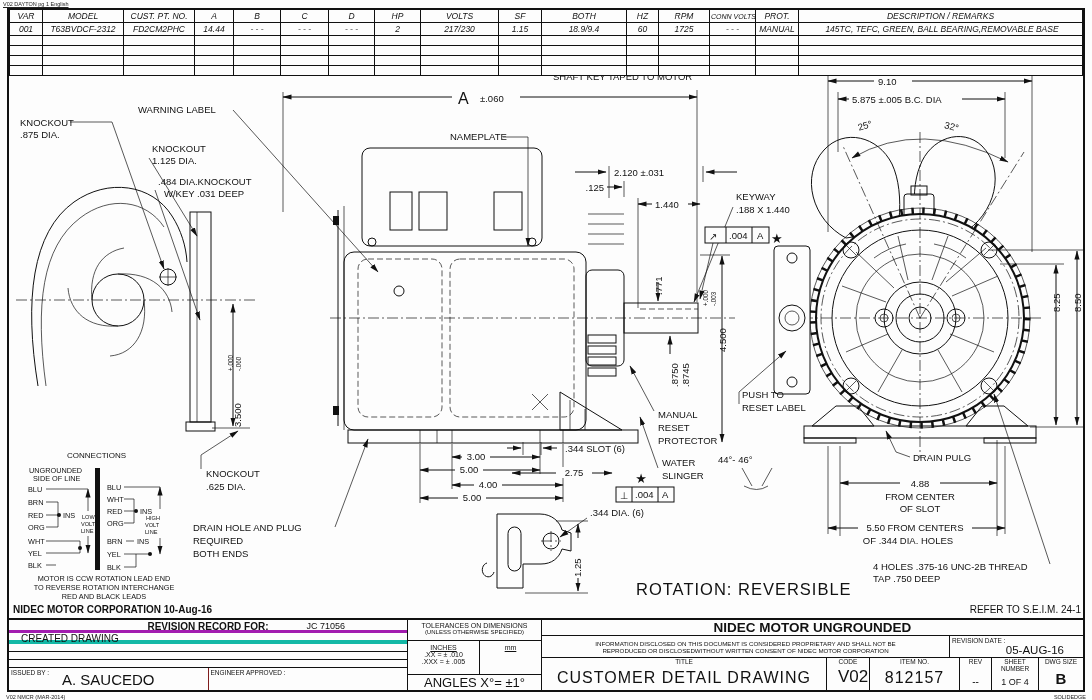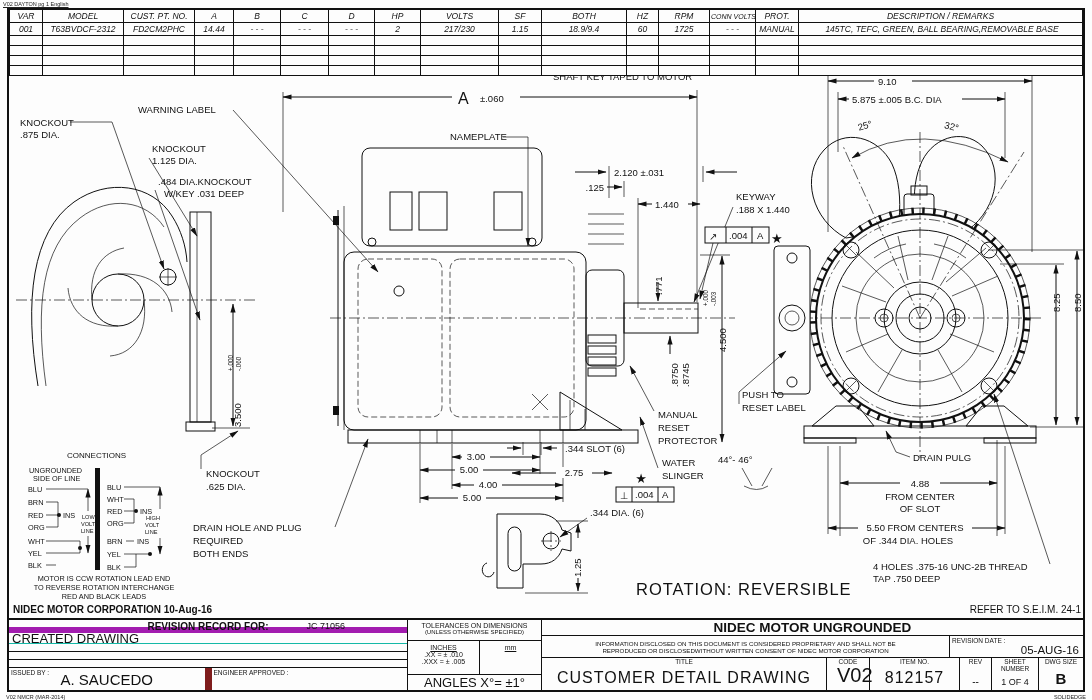--- a/index.html
+++ b/index.html
@@ -39,52 +39,52 @@
   .mid{text-anchor:middle;}
   .end{text-anchor:end;}
   
   .strip{position:absolute;left:9px;top:604px;width:1074px;height:14px;z-index:3;display:flex;justify-content:space-between;align-items:flex-start;background:#fdfdfd;}
   .strip .own{font-size:10px;font-weight:bold;padding-left:4px;}
   .strip .ref{font-size:10px;padding-right:2px;}
   .tb{position:absolute;left:7px;top:618px;width:1078px;height:74px;box-sizing:border-box;z-index:3;background:#fdfdfd;
       border:2px solid #111;display:flex;}
   .tb *{box-sizing:border-box;}
   .tbL{width:399px;border-right:1.5px solid #111;display:flex;flex-direction:column;}
-  .rrhead{position:relative;height:13px;border-bottom:6px solid #a21caf;text-align:center;font-size:10px;font-weight:bold;line-height:13px;}
+  .rrhead{position:relative;height:13px;border-bottom:3px solid #a21caf;text-align:center;font-size:10px;font-weight:bold;line-height:13px;}
   .rrhead .jc{position:absolute;right:62px;top:0;font-weight:normal;font-size:9px;}
-  .rrow{height:11px;border-bottom:1px solid #14b8a6;font-size:13px;line-height:11px;padding-left:3px;}
+  .rrow{height:11px;border-bottom:4px solid #14b8a6;font-size:10px;line-height:11px;padding-left:12px;}
   .rempty{height:8px;border-bottom:1px solid #111;}
   .rsign{flex:1;display:flex;}
-  .sig{flex:1;position:relative;border-right:7px solid #7f1d1d;}
+  .sig{flex:1;position:relative;border-right:1px solid #7f1d1d;}
   .sig:last-child{border-right:none;}
   .sig .lab{position:absolute;left:2px;top:1px;font-size:6.5px;}
   .sig .val{position:absolute;left:0;right:0;bottom:2px;text-align:center;font-size:15px;}
   .tbT{width:134px;border-right:1.5px solid #111;display:flex;flex-direction:column;}
   .tolt{border-bottom:1px solid #111;text-align:center;padding-top:2px;height:21px;}
   .tolt .a{font-size:7px;}
   .tolt .c{font-size:6px;}
   .tolmid{flex:1;display:flex;border-bottom:1px solid #111;}
   .tolin{width:72px;border-right:1px solid #111;text-align:center;font-size:7px;padding-top:3px;}
   .tolin .u{text-decoration:underline;}
   .tolmm{flex:1;text-align:center;font-size:7px;padding-top:3px;text-decoration:underline;}
   .tolang{height:15px;text-align:center;font-size:13px;line-height:15px;}
   .tbR{flex:1;display:flex;flex-direction:column;}
   .comp{height:16px;border-bottom:1px solid #111;text-align:center;font-size:13.5px;font-weight:bold;line-height:16px;}
   .row2{height:22px;border-bottom:1px solid #111;display:flex;}
   .prop{width:408px;border-right:1px solid #111;text-align:center;font-size:6.2px;padding-top:4px;line-height:7px;}
   .rdate{flex:1;position:relative;}
   .rdate .lab{position:absolute;left:2px;top:1px;font-size:6.5px;}
-  .rdate .val{position:absolute;right:4px;bottom:1px;font-size:11.5px;}
+  .rdate .val{position:absolute;right:19px;bottom:1px;font-size:11.5px;}
   .row3{flex:1;display:flex;}
   .cell{position:relative;border-right:1px solid #111;}
   .cell:last-child{border-right:none;}
   .cell .lab{position:absolute;left:0;right:0;top:1px;text-align:center;font-size:6.5px;line-height:6.5px;}
   .cell .val{position:absolute;left:0;right:0;bottom:3px;text-align:center;}
   .ctitle{width:285px;} .ctitle .val{font-size:16px;letter-spacing:1px;}
-  .ccode{width:43px;} .ccode .val{font-size:20px;margin-left:10px;}
+  .ccode{width:43px;} .ccode .val{font-size:17px;margin-left:10px;}
   .citem{width:90px;} .citem .val{font-size:16px;letter-spacing:1px;margin-top:22px;}
   .crev{width:32px;} .crev .val{font-size:10px;}
   .csheet{width:47px;} .csheet .val{font-size:9px;}
   .csize{flex:1;} .csize .val{font-size:15px;font-weight:bold;}
 </style>
 </head>
 <body>
 
 <div class="page">
   <div class="corner tl">V02 DAYTON pg 1 English</div>

